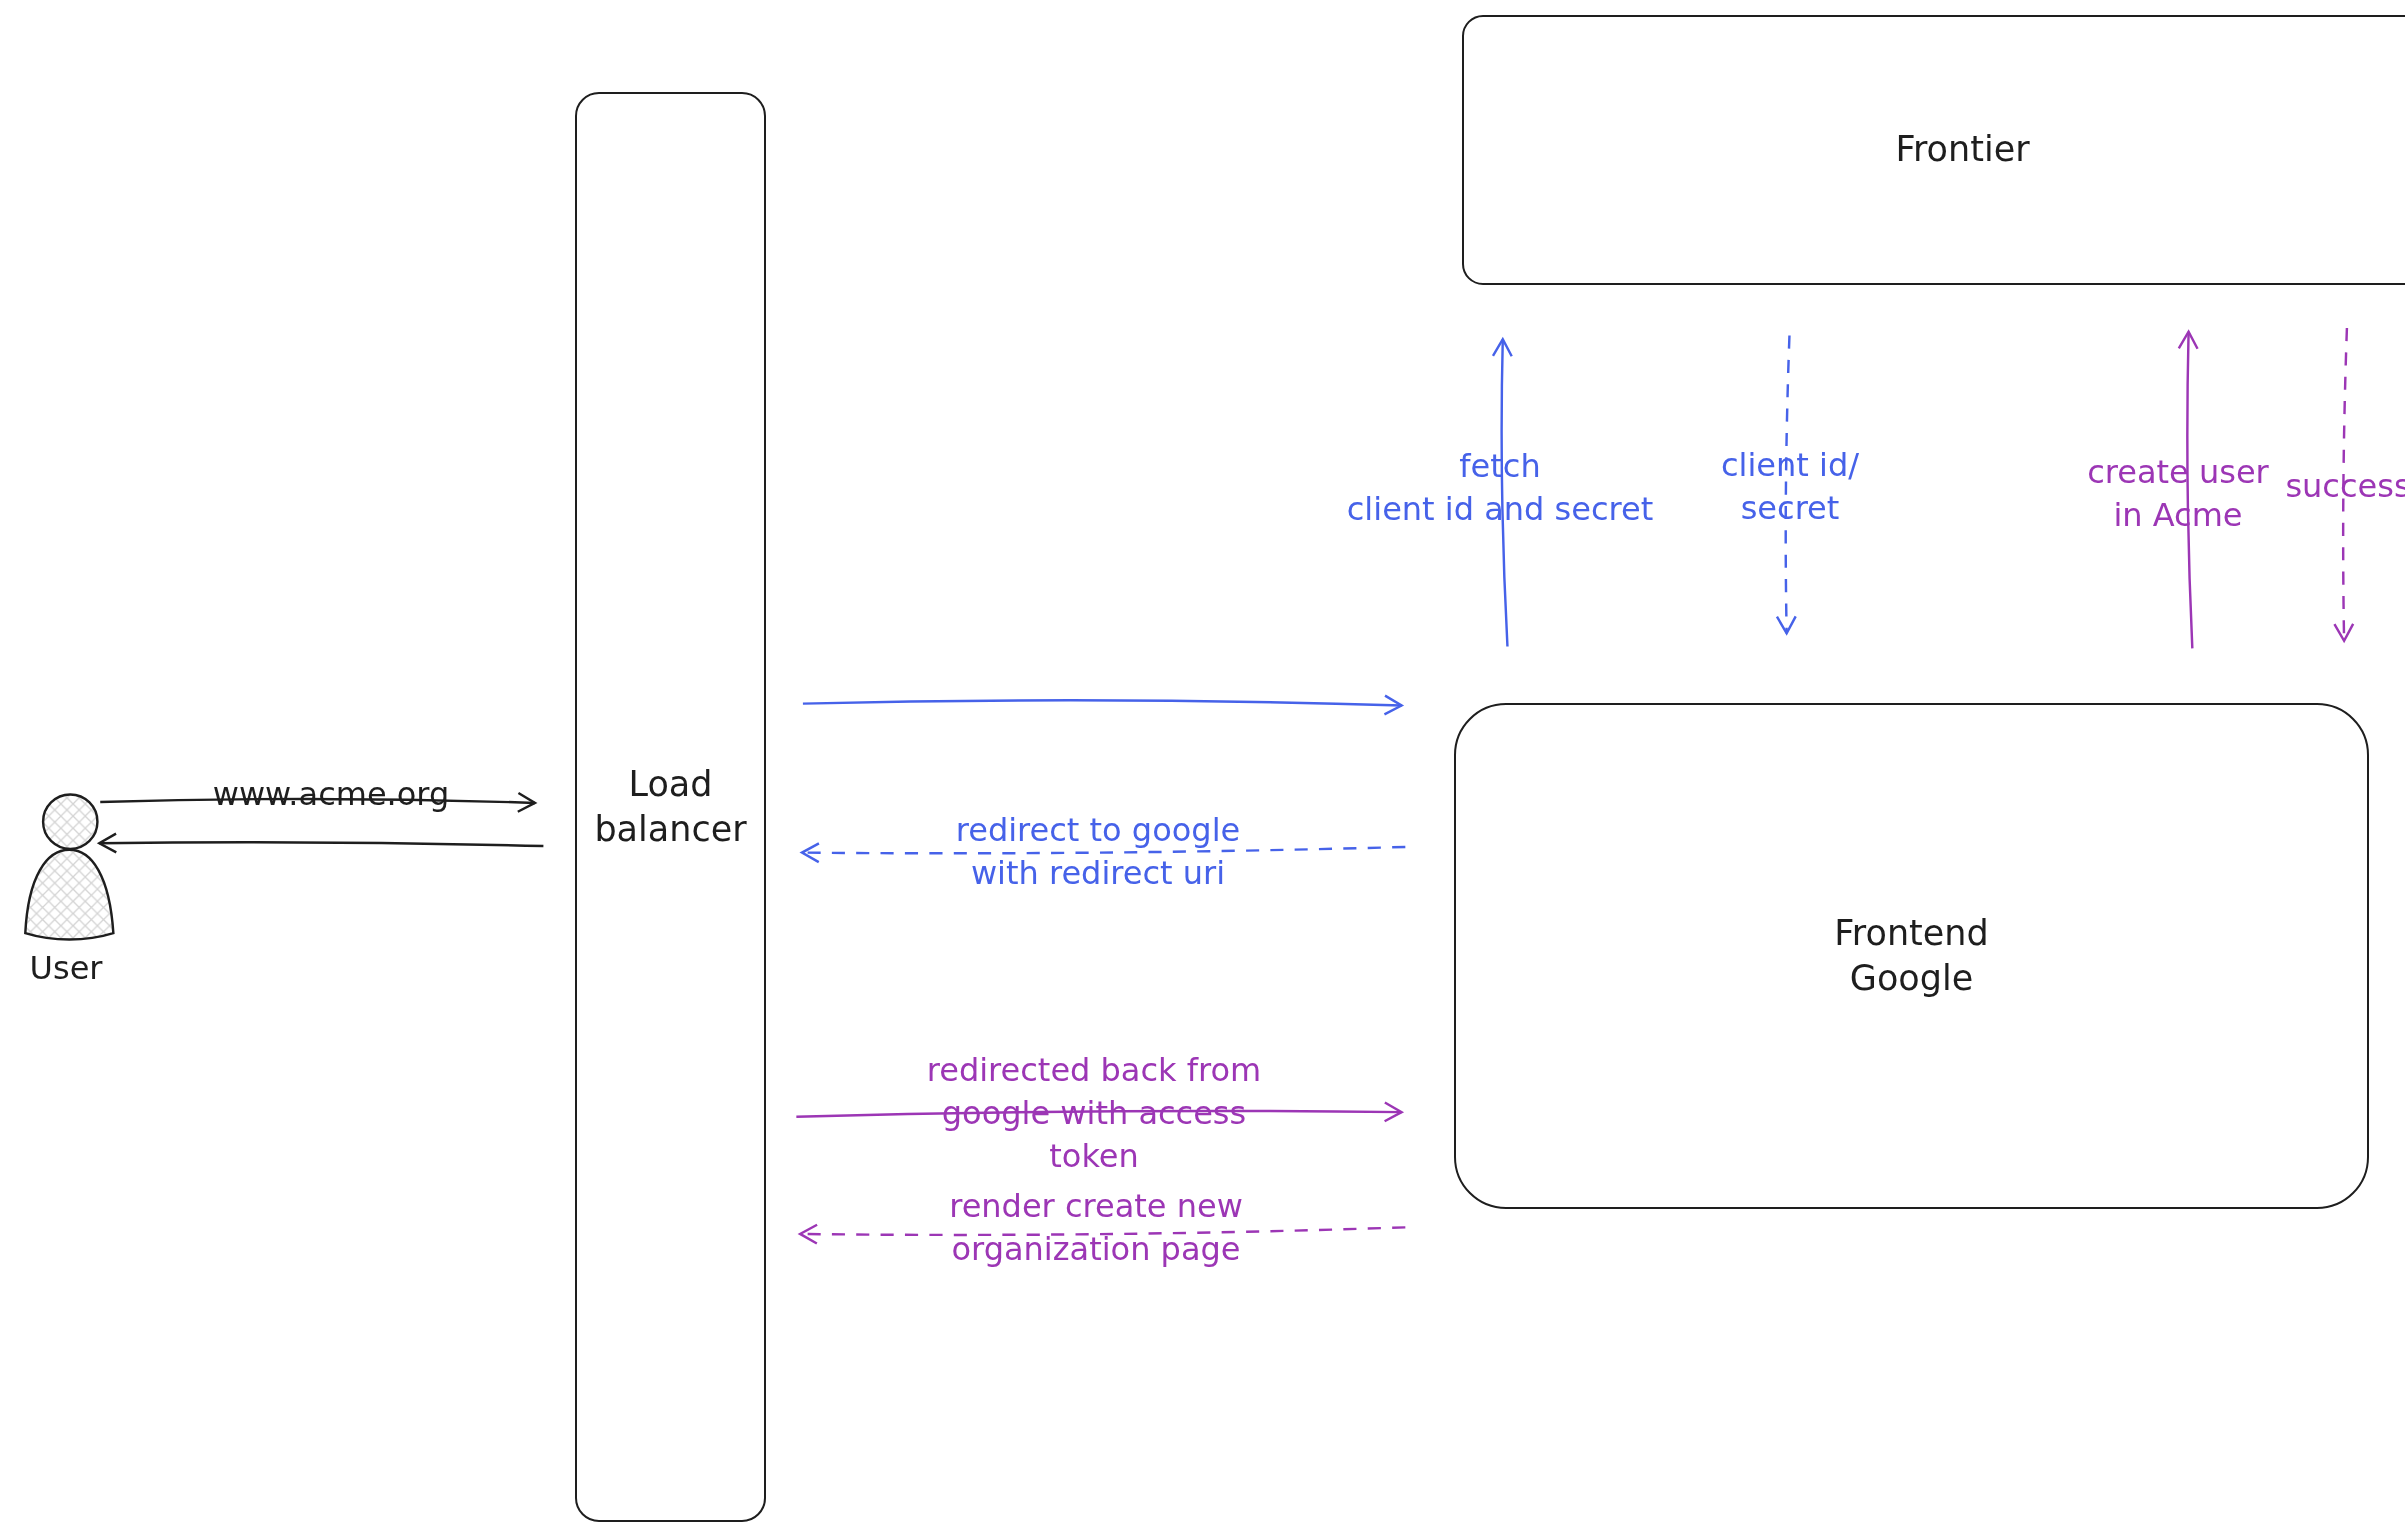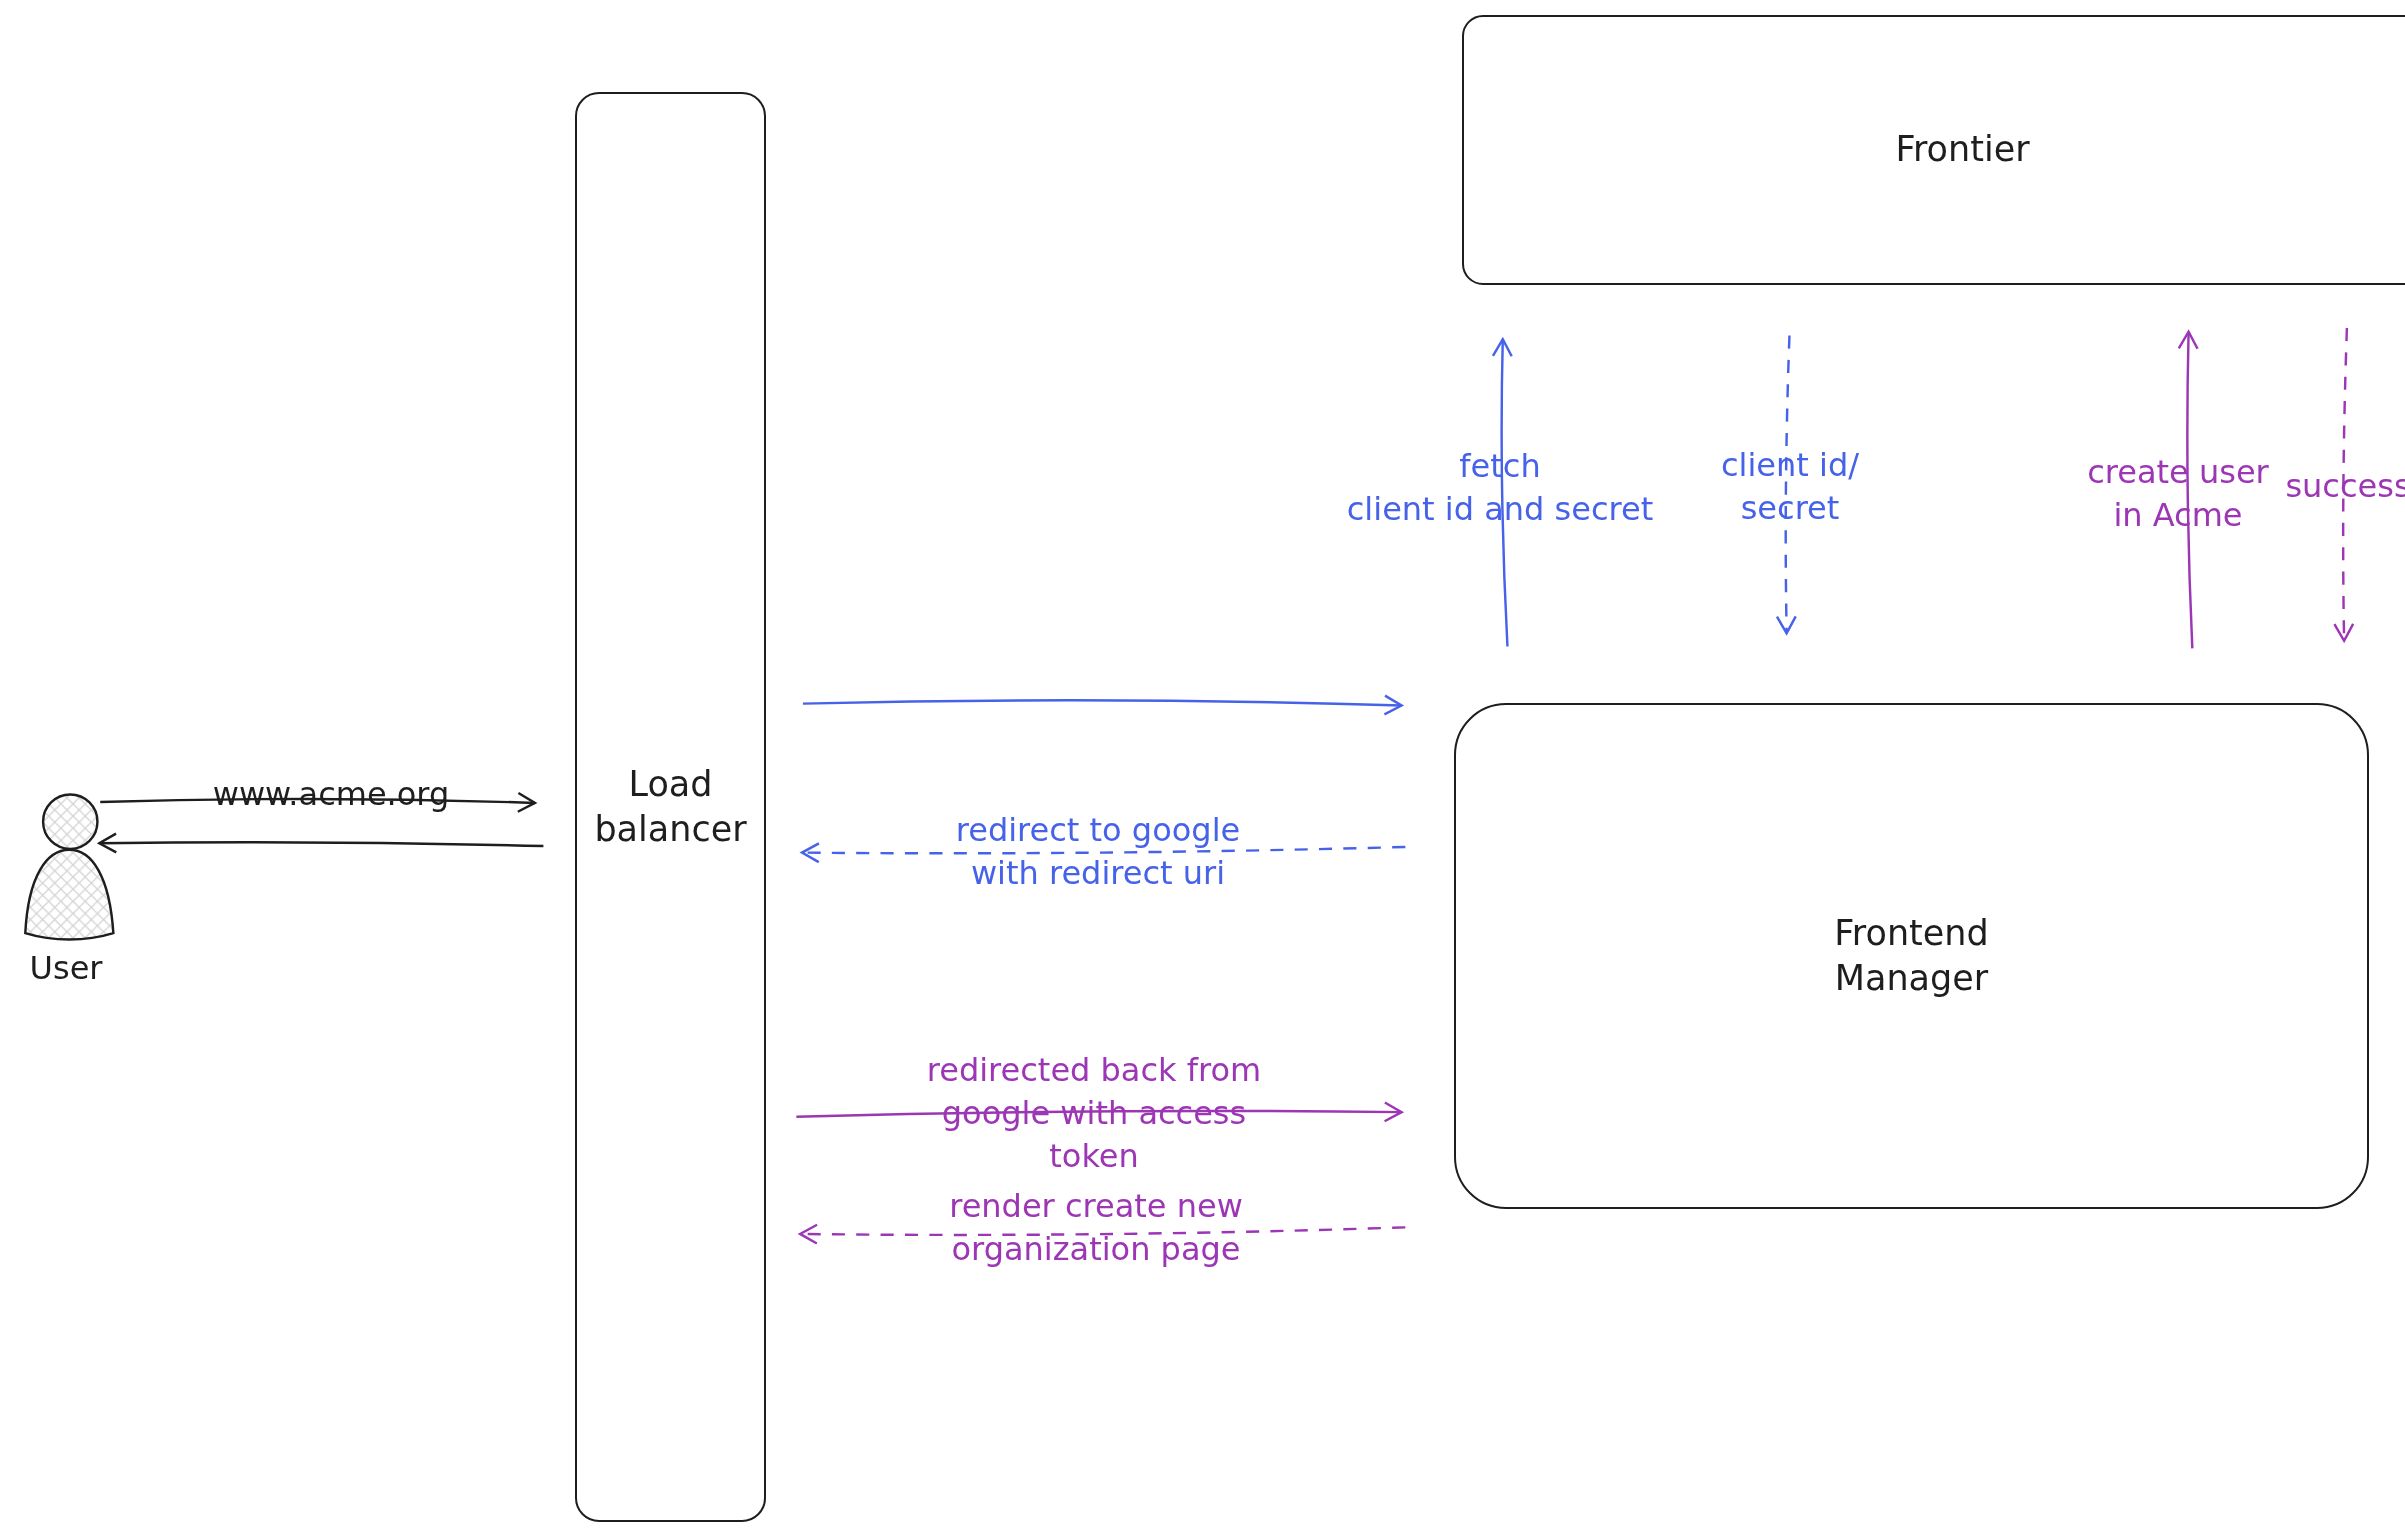--- a/index.html
+++ b/index.html
@@ -126,21 +126,21 @@
     <span>Load
 balancer</span>
   </div>
 
   <div class="node node-frontier">
     <span>Frontier</span>
   </div>
 
   <div class="node node-fm">
     <span>Frontend
-Manager</span>
+Google</span>
   </div>
 
   <div class="actor-label" style="left:66px; top:968px;">User</div>
 
   <div class="edge-label c-ink" style="left:331px; top:795px;">www.acme.org</div>
 
 
   <div class="edge-label c-blue" style="left:1098px; top:852px;">redirect to google
 with redirect uri</div>
 

